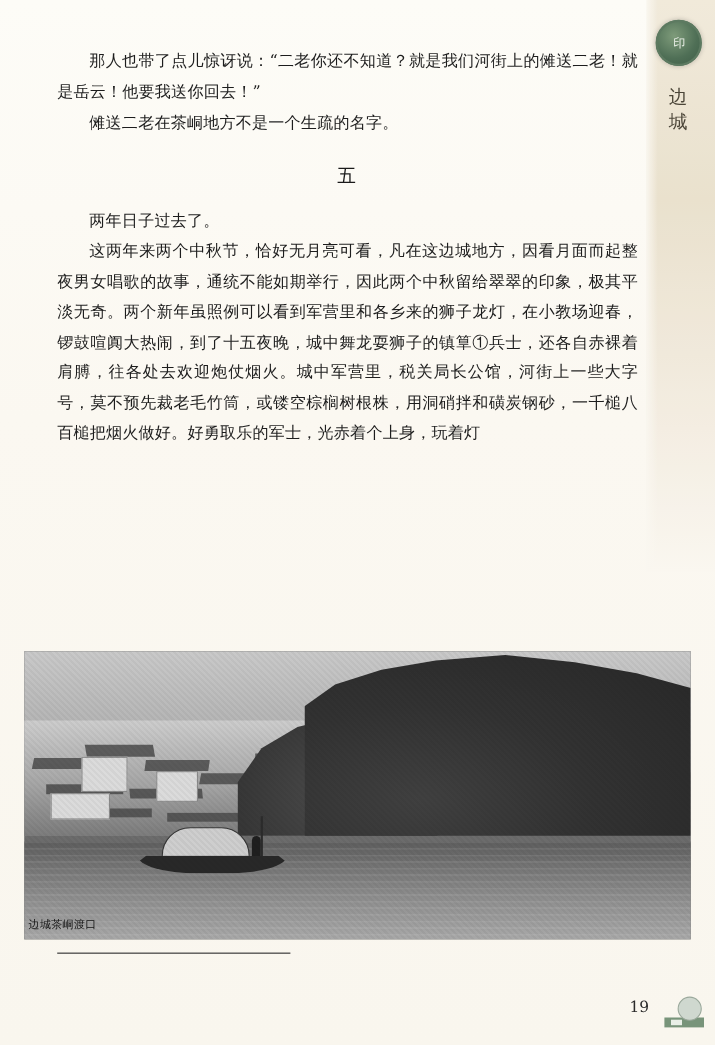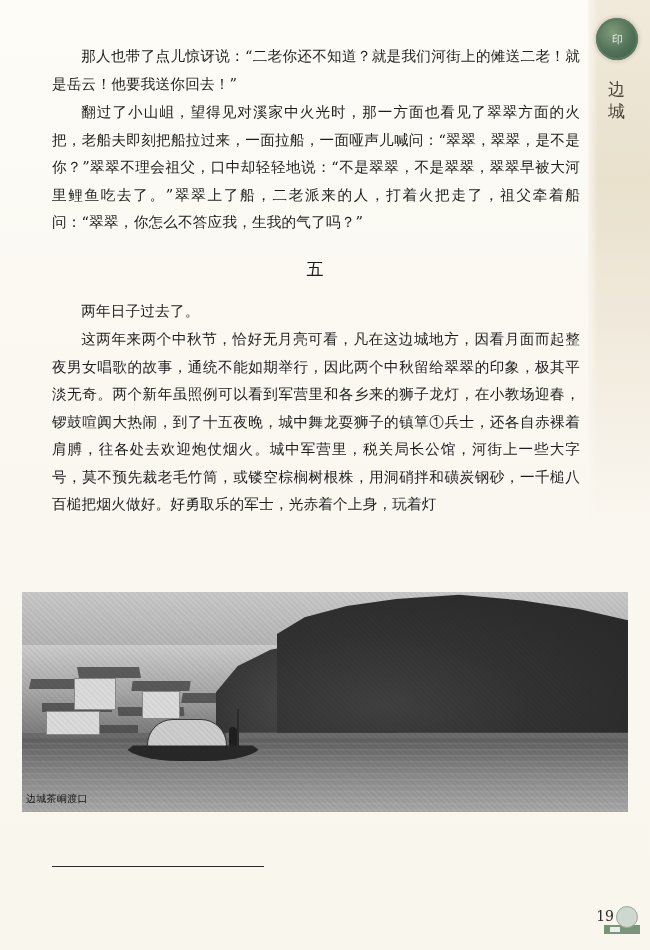--- a/index.html
+++ b/index.html
@@ -95,21 +95,21 @@
   .figure {
     position: absolute;
     left: 22px;
     top: 592px;
     width: 606px;
     height: 262px;
   }
   .photo {
     position: relative;
     width: 606px;
-    height: 220px;
+    height: 262px;
     overflow: hidden;
     background: #6d6d68;
     filter: grayscale(1) contrast(1.02);
   }
   .sky {
     position: absolute;
     left: 0; top: 0; width: 100%; height: 42%;
     background: linear-gradient(180deg, #c9c8c1 0%, #b5b4ac 60%, #9e9d94 100%);
   }
   .hill {
@@ -220,21 +220,21 @@
     left: 52px;
     top: 876px;
     width: 520px;
     font-family: "DejaVu Serif", serif;
     font-size: 11.6px;
     line-height: 18px;
     color: #1d1d1d;
   }
   .page-num {
     position: absolute;
-    right: 36px;
+    right: 60px;
     bottom: 26px;
     font-family: "DejaVu Serif", serif;
     font-size: 14px;
     color: #2a2a2a;
   }
   .corner-mark {
     position: absolute;
     right: 10px;
     bottom: 16px;
     width: 28px;
@@ -267,21 +267,21 @@
 <body>
 
 <div class="page">
 
   <div class="side-band"></div>
   <div class="seal">印</div>
   <div class="side-title">边城</div>
 
   <div class="content">
     <p class="para">那人也带了点儿惊讶说：“二老你还不知道？就是我们河街上的傩送二老！就是岳云！他要我送你回去！”</p>
-    <p class="para">翻过了小山岨，望得见对溪家中火光时，那一方面也看见了翠翠方面的火把，老船夫即刻把船拉过来，一面拉船，一面哑声儿喊问：“翠翠，翠翠，是不是你？”翠翠不理会祖父，口中却轻轻地说：“不是翠翠，不是翠翠，翠翠早被大河里鲤鱼吃去了。”翠翠上了船，二老派来的人，打着火把走了，祖父牵着船问：“翠翠，你怎么不答应我，生我的气了吗？”</p>
+    <p class="para">傩送二老在茶峒地方不是一个生疏的名字。</p>
 
     <div class="section-num">五</div>
 
     <p class="para">两年日子过去了。</p>
     <p class="para">这两年来两个中秋节，恰好无月亮可看，凡在这边城地方，因看月面而起整夜男女唱歌的故事，通统不能如期举行，因此两个中秋留给翠翠的印象，极其平淡无奇。两个新年虽照例可以看到军营里和各乡来的狮子龙灯，在小教场迎春，锣鼓喧阗大热闹，到了十五夜晚，城中舞龙耍狮子的镇筸①兵士，还各自赤裸着肩膊，往各处去欢迎炮仗烟火。城中军营里，税关局长公馆，河街上一些大字号，莫不预先裁老毛竹筒，或镂空棕榈树根株，用洞硝拌和磺炭钢砂，一千槌八百槌把烟火做好。好勇取乐的军士，光赤着个上身，玩着灯</p>
   </div>
 
   <div class="figure">
     <div class="photo">
       <div class="sky"></div>

